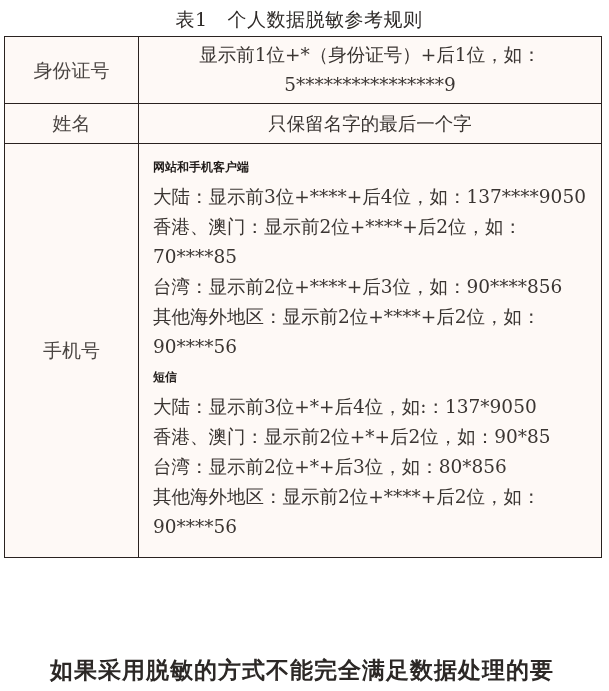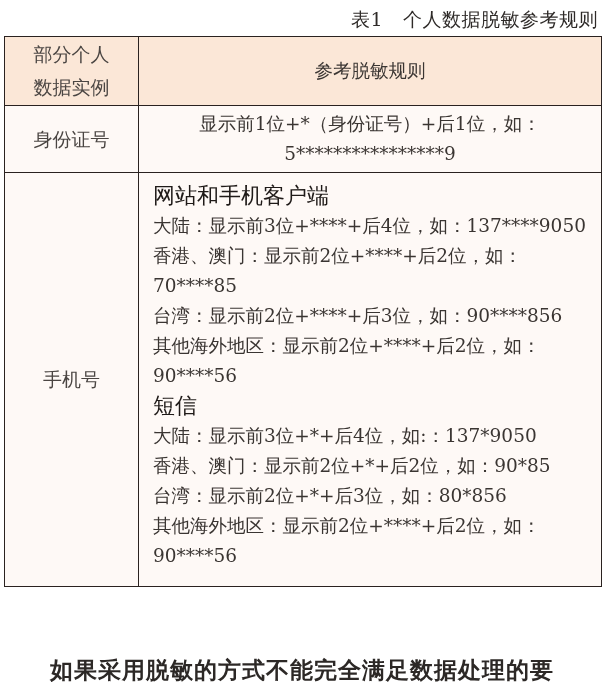--- a/index.html
+++ b/index.html
@@ -1,65 +1,62 @@
 <!DOCTYPE html>
 <html><head>
 <meta charset="utf-8">
 <style>
   html, body { margin:0; padding:0; background:#ffffff; }
   body { width:609px; height:691px; position:relative; overflow:hidden;
          font-family:"DejaVu Serif","Liberation Serif",serif; color:#3a3330; }
-  .caption { position:absolute; top:7px; left:0; width:598px; text-align:right;
+  .caption { position:absolute; top:7px; left:0; width:598px; text-align:center;
              font-size:19px; letter-spacing:0.5px; color:#2e2a28; }
   .caption .num { margin-right:20px; }
   table.rules { position:absolute; top:36px; left:4px; width:598px;
                 border-collapse:collapse; table-layout:fixed; }
   table.rules td { border:1.5px solid #2a2220; vertical-align:middle; padding:0; }
   col.c1 { width:134px; }
   tr.head td { background:#fbe7d7; height:68px; }
   tr.body td { background:#fef9f6; }
   .left { text-align:center; font-size:19px; line-height:33px; color:#4a4542; }
   .right-center { text-align:center; font-size:18.5px; line-height:30px; color:#3a3532; }
   tr.r-id td { height:66px; }
   tr.r-name td { height:39px; }
   tr.r-phone td { height:397px; }
   .phone-cell { padding:8px 0 8px 14px !important; vertical-align:top !important;
                 font-size:18.5px; line-height:30px; color:#3a3532; }
-  .sub-h { font-family:"DejaVu Sans","Liberation Sans",sans-serif; font-weight:normal;
-           font-size:22px; color:#1f1a18; }
+  .sub-h { font-family:"DejaVu Sans","Liberation Sans",sans-serif; font-weight:bold;
+           font-size:12px; color:#1f1a18; }
   .para { position:absolute; top:655px; left:50px; font-size:23px; letter-spacing:1px;
           font-family:"DejaVu Sans","Liberation Sans",sans-serif; color:#2c2826; white-space:nowrap;
           font-weight:700; }
 </style>
 </head>
 <body>
 
 <div class="caption">
   <span class="num">表1</span><span>个人数据脱敏参考规则</span>
 </div>
 
 <table class="rules">
   <colgroup>
       <col class="c1">
       <col class="c2">
     </colgroup>
   <tbody>
-      <tr class="head">
-    <td class="left">
-      <div>部分个人</div>
-      <div>数据实例</div>
-    </td>
-    <td class="right-center">参考脱敏规则</td>
-  </tr>
   <tr class="body r-id">
     <td class="left">身份证号</td>
     <td class="right-center">
       <div>显示前1位+*（身份证号）+后1位，如：</div>
       <div>5****************9</div>
     </td>
+  </tr>
+  <tr class="body r-name">
+    <td class="left">姓名</td>
+    <td class="right-center">只保留名字的最后一个字</td>
   </tr>
   <tr class="body r-phone">
     <td class="left">手机号</td>
     <td class="phone-cell">
       <div class="sub-h">网站和手机客户端</div>
       <div>大陆：显示前3位+****+后4位，如：137****9050</div>
       <div>香港、澳门：显示前2位+****+后2位，如：</div>
       <div>70****85</div>
       <div>台湾：显示前2位+****+后3位，如：90****856</div>
       <div>其他海外地区：显示前2位+****+后2位，如：</div>

